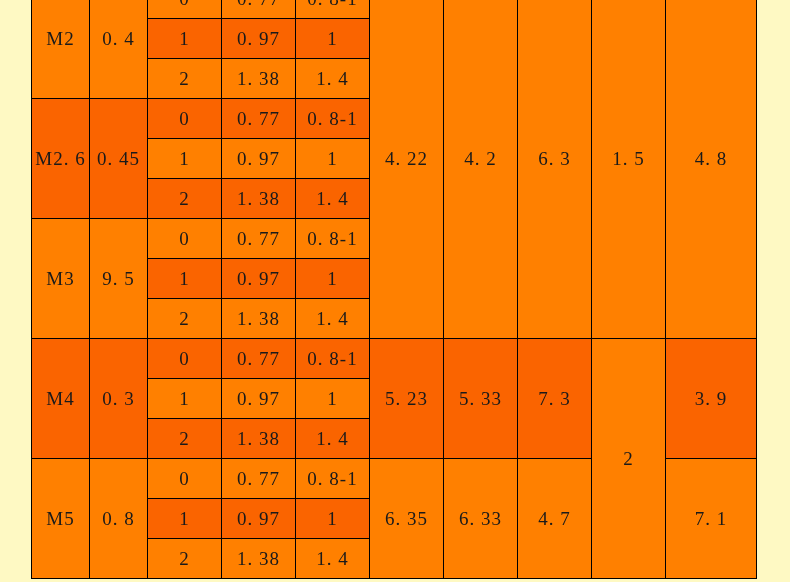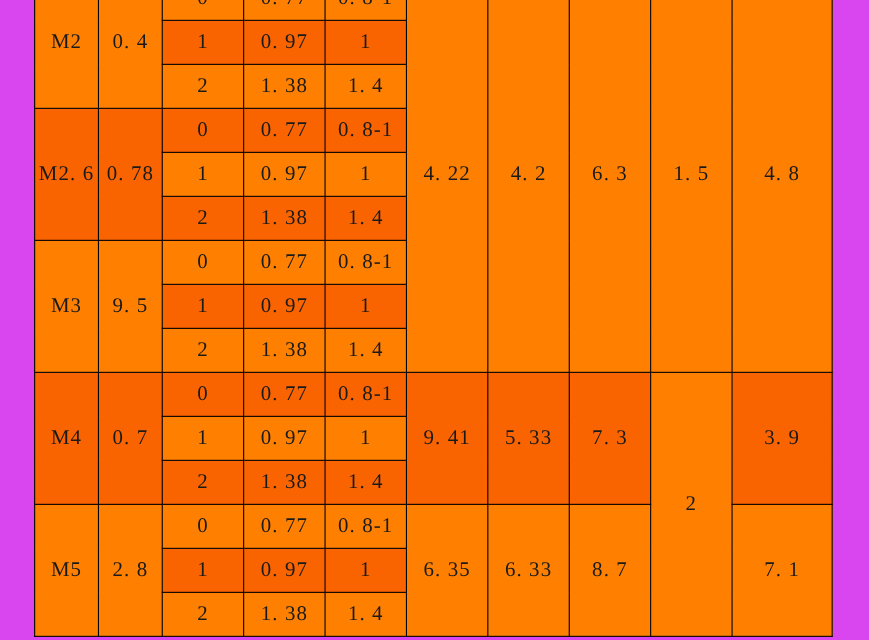--- a/index.html
+++ b/index.html
@@ -10,21 +10,21 @@
     height: 582px;
     overflow: hidden;
   }
   body {
     font-family: "Liberation Serif", "DejaVu Serif", serif;
   }
   #sheet {
     position: relative;
     width: 790px;
     height: 582px;
-    background: #d946ef;
+    background: #fef9c3;
   }
   table.grid {
     position: absolute;
     left: 31px;
     top: -22px;
     border-collapse: collapse;
     table-layout: fixed;
     background: #ff8000;
   }
   table.grid td {
@@ -94,21 +94,21 @@
         <td class="dark">1</td>
       </tr>
       <tr class="rowh">
         <td class="light">2</td>
         <td class="light">1. 38</td>
         <td class="light">1. 4</td>
       </tr>
 
       <tr class="rowh">
         <td class="dark" rowspan="3">M2. 6</td>
-        <td class="dark" rowspan="3">0. 78</td>
+        <td class="dark" rowspan="3">0. 45</td>
         <td class="dark">0</td>
         <td class="dark">0. 77</td>
         <td class="dark">0. 8-1</td>
       </tr>
       <tr class="rowh">
         <td class="light">1</td>
         <td class="light">0. 97</td>
         <td class="light">1</td>
       </tr>
       <tr class="rowh">
@@ -130,50 +130,50 @@
         <td class="dark">1</td>
       </tr>
       <tr class="rowh">
         <td class="light">2</td>
         <td class="light">1. 38</td>
         <td class="light">1. 4</td>
       </tr>
 
       <tr class="rowh">
         <td class="dark" rowspan="3">M4</td>
-        <td class="dark" rowspan="3">0. 7</td>
+        <td class="dark" rowspan="3">0. 3</td>
         <td class="dark">0</td>
         <td class="dark">0. 77</td>
         <td class="dark">0. 8-1</td>
-        <td class="dark" rowspan="3">9. 41</td>
+        <td class="dark" rowspan="3">5. 23</td>
         <td class="dark" rowspan="3">5. 33</td>
         <td class="dark" rowspan="3">7. 3</td>
         <td class="light" rowspan="6">2</td>
         <td class="dark" rowspan="3">3. 9</td>
       </tr>
       <tr class="rowh">
         <td class="light">1</td>
         <td class="light">0. 97</td>
         <td class="light">1</td>
       </tr>
       <tr class="rowh">
         <td class="dark">2</td>
         <td class="dark">1. 38</td>
         <td class="dark">1. 4</td>
       </tr>
 
       <tr class="rowh">
         <td class="light" rowspan="3">M5</td>
-        <td class="light" rowspan="3">2. 8</td>
+        <td class="light" rowspan="3">0. 8</td>
         <td class="light">0</td>
         <td class="light">0. 77</td>
         <td class="light">0. 8-1</td>
         <td class="light" rowspan="3">6. 35</td>
         <td class="light" rowspan="3">6. 33</td>
-        <td class="light" rowspan="3">8. 7</td>
+        <td class="light" rowspan="3">4. 7</td>
         <td class="light" rowspan="3">7. 1</td>
       </tr>
       <tr class="rowh">
         <td class="dark">1</td>
         <td class="dark">0. 97</td>
         <td class="dark">1</td>
       </tr>
       <tr class="rowh">
         <td class="light">2</td>
         <td class="light">1. 38</td>

